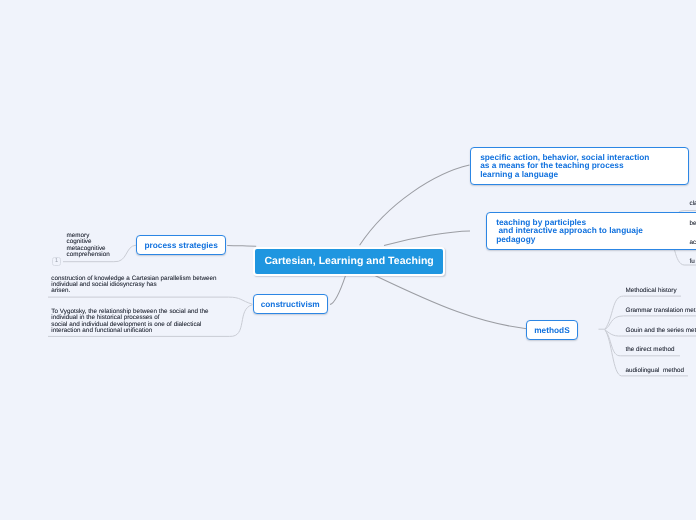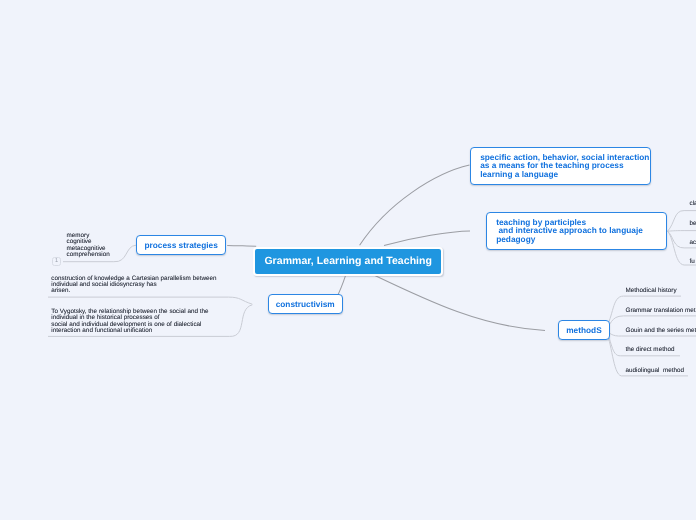--- a/index.html
+++ b/index.html
@@ -14,21 +14,21 @@
   svg#links path.sub{stroke:#c9ccd4;stroke-width:1;}
   .node{position:absolute;box-sizing:border-box;white-space:pre;}
 
   .central{background:#1f96e0;color:#ffffff;border-radius:4px;font-weight:bold;
            font-size:10.5px;line-height:13px;letter-spacing:.05px;
            border:2px solid #ffffff;padding:6.2px 9.4px;
            box-shadow:1.2px 1.2px 1.2px -0.4px rgba(110,120,140,.30);}
   .main{background:#ffffff;color:#1272de;border:1.8px solid #2c86e4;border-radius:4px;
         font-weight:bold;font-size:8.3px;line-height:8.5px;padding:4.8px 7.2px;
         box-shadow:0 1px 1.5px rgba(110,120,140,.32);}
-  .main.wide{padding:5.4px 9.2px;width:181px;}
+  .main.wide{padding:5.4px 9.2px;width:219px;}
   .main.tight{padding:4.8px 6.8px;}
   .leaf{color:#323744;font-size:6.3px;line-height:6.4px;letter-spacing:.02px;
         text-shadow:0 0 .18px rgba(50,55,68,.55);}
   .leaf.wide-lh{line-height:6.5px;}
   .badge{position:absolute;border:.85px solid #d8dce5;border-radius:2.5px;
          color:#9aa0ac;font-size:5.6px;text-align:center;line-height:7.4px;
          width:7.5px;height:7.2px;}
 </style>
 </head>
 <body>
@@ -51,35 +51,35 @@
     <path class="sub" d="M605 329.9 C 609.1 332.5 611.7 336.7 621.8 336 L 696 336"></path>
     <path class="sub" d="M605 329.9 C 611.9 337.9 610.8 356.7 620.7 355.8 L 680 355.8"></path>
     <path class="sub" d="M605 329.9 C 612.1 340.4 612.7 374.4 621.3 375.9 L 688 375.9"></path>
 
     <path class="sub" d="M662.5 231.2 L 667.6 231.2 C 675.1 223.2 673.8 210.3 684.1 210.6 L 696 210.6"></path>
     <path class="sub" d="M667.6 231.2 C 672.6 230.9 673.6 230.6 684.1 230.6 L 696 230.6"></path>
     <path class="sub" d="M667.6 231.2 C 673.8 236.5 673.2 248.2 684.1 247.9 L 696 247.9"></path>
     <path class="sub" d="M667.6 231.2 C 674.7 239.7 674.2 264.2 684.1 265 L 696 265"></path>
   </svg>
 
-  <div class="node central" style="left:253px;top:247px;">Grammar, Learning and Teaching</div>
+  <div class="node central" style="left:253px;top:247px;">Cartesian, Learning and Teaching</div>
 
   <div class="node main wide" style="left:470px;top:146.5px;">specific action, behavior, social interaction
 as a means for the teaching process
 learning a language</div>
 
   <div class="node main wide" style="left:486px;top:211.5px;">teaching by participles
  and interactive approach to languaje
 pedagogy</div>
 
-  <div class="node main" style="left:558px;top:319.8px;">methodS</div>
+  <div class="node main" style="left:526px;top:319.8px;">methodS</div>
 
   <div class="node main" style="left:136.3px;top:235.4px;">process strategies</div>
 
-  <div class="node main tight" style="left:252.9px;top:294.4px;margin-left:15px;">constructivism</div>
+  <div class="node main tight" style="left:252.9px;top:294.4px;">constructivism</div>
 
   <div class="node leaf" style="left:66.5px;top:233px;">memory
 cognitive
 metacognitive
 comprehension</div>
   <div class="badge" style="left:51.8px;top:257.1px;">1</div>
 
   <div class="node leaf" style="left:51.3px;top:275.5px;">construction of knowledge a Cartesian parallelism between
 individual and social idiosyncrasy has
 arisen.</div>

